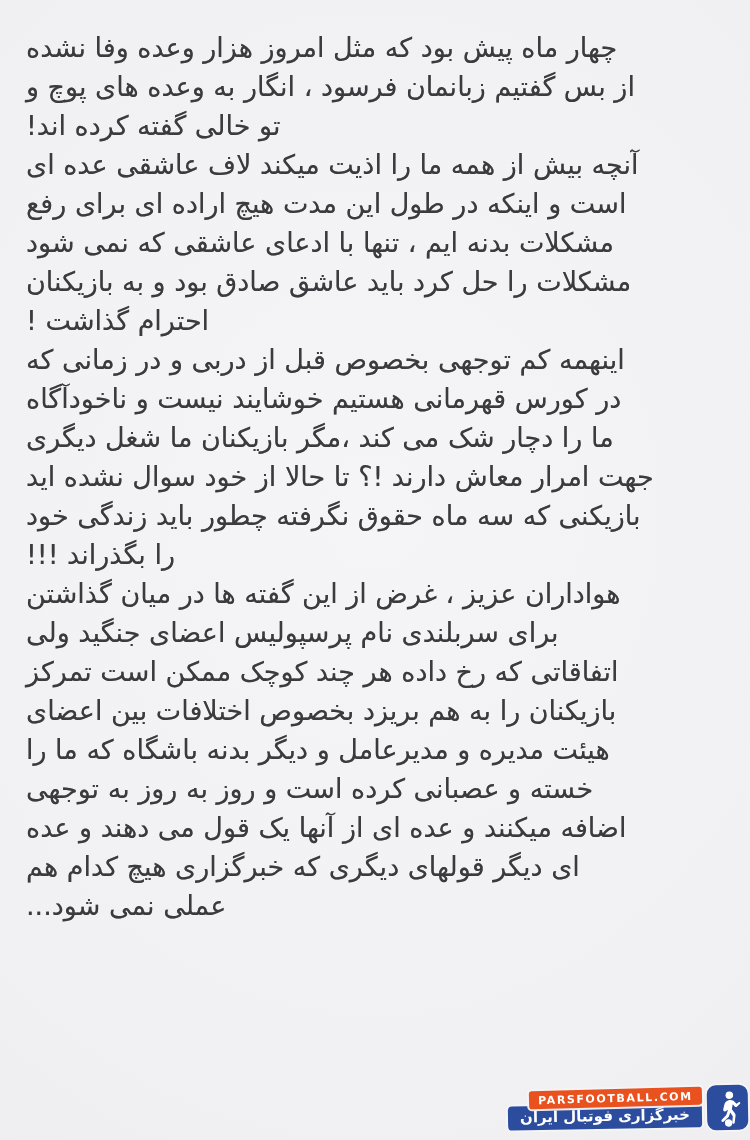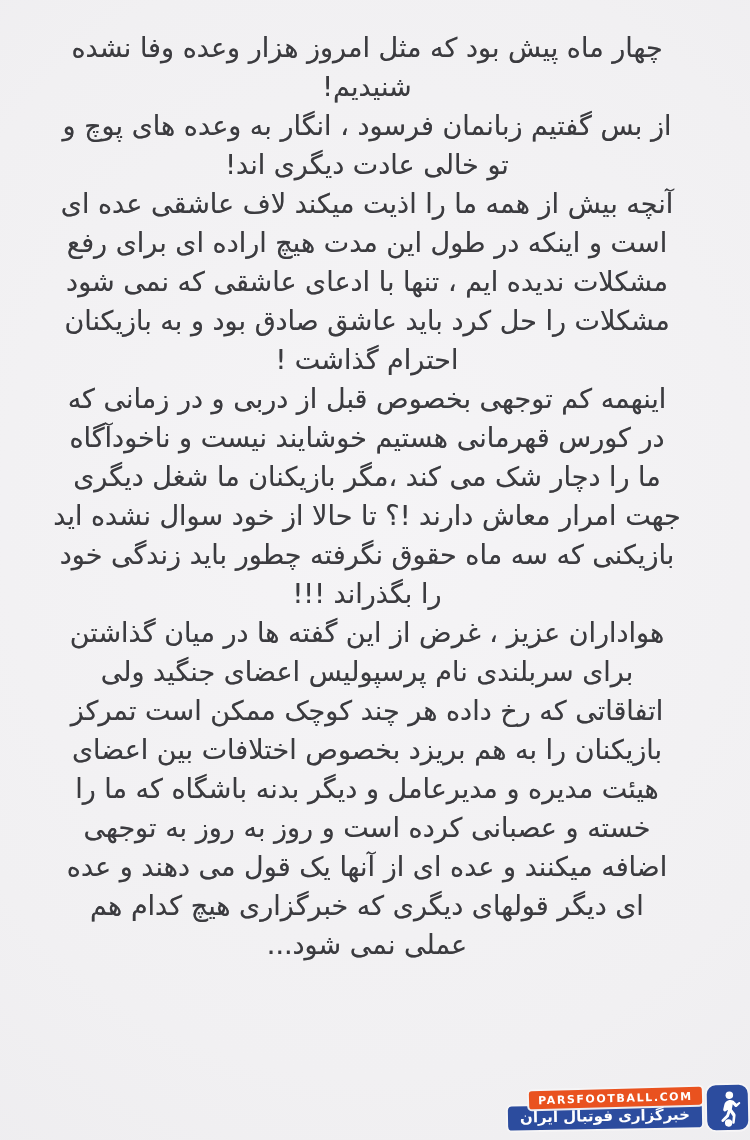--- a/index.html
+++ b/index.html
@@ -12,21 +12,21 @@
   }
   
   .page{
     position:absolute;inset:0;
     background:radial-gradient(ellipse 120% 90% at 50% 45%, #f5f4f6 0%, #f1f0f2 55%, #ebeaed 100%);
   }
   .letter{
     position:absolute;
     top:0;left:0;right:0;
     direction:rtl;
-    text-align:center;
+    text-align:left;
     padding:28px 42px 0 26px;
     color:var(--ink,#3b3b3f);
     font-size:27px;
     line-height:39px;
     letter-spacing:0;
   }
   .line{
     white-space:nowrap;
     text-shadow:0 0 0.6px rgba(59,59,63,.55); 
   }
@@ -83,26 +83,25 @@
   }
   .wm-logo svg{display:block;}
 </style>
 </head>
 <body style="background: rgb(242, 241, 243);">
 
 <div class="page">
 
   <div class="letter">
     <div class="line">چهار ماه پیش بود که مثل امروز هزار وعده وفا نشده</div>
-    <div class="line">شنیدیم!</div>
     <div class="line">از بس گفتیم زبانمان فرسود ، انگار به وعده های پوچ و</div>
-    <div class="line">تو خالی عادت دیگری اند!</div>
+    <div class="line">تو خالی گفته کرده اند!</div>
     <div class="line">آنچه بیش از همه ما را اذیت میکند لاف عاشقی عده ای</div>
     <div class="line">است و اینکه در طول این مدت هیچ اراده ای برای رفع</div>
-    <div class="line">مشکلات ندیده ایم ، تنها با ادعای عاشقی که نمی شود</div>
+    <div class="line">مشکلات بدنه ایم ، تنها با ادعای عاشقی که نمی شود</div>
     <div class="line">مشکلات را حل کرد باید عاشق صادق بود و به بازیکنان</div>
     <div class="line">احترام گذاشت !</div>
     <div class="line">اینهمه کم توجهی بخصوص قبل از دربی و در زمانی که</div>
     <div class="line">در کورس قهرمانی هستیم خوشایند نیست و ناخودآگاه</div>
     <div class="line">ما را دچار شک می کند ،مگر بازیکنان ما شغل دیگری</div>
     <div class="line">جهت امرار معاش دارند !؟ تا حالا از خود سوال نشده اید</div>
     <div class="line">بازیکنی که سه ماه حقوق نگرفته چطور باید زندگی خود</div>
     <div class="line">را بگذراند !!!</div>
     <div class="line">هواداران عزیز ، غرض از این گفته ها در میان گذاشتن</div>
     <div class="line">برای سربلندی نام پرسپولیس اعضای جنگید ولی</div>

